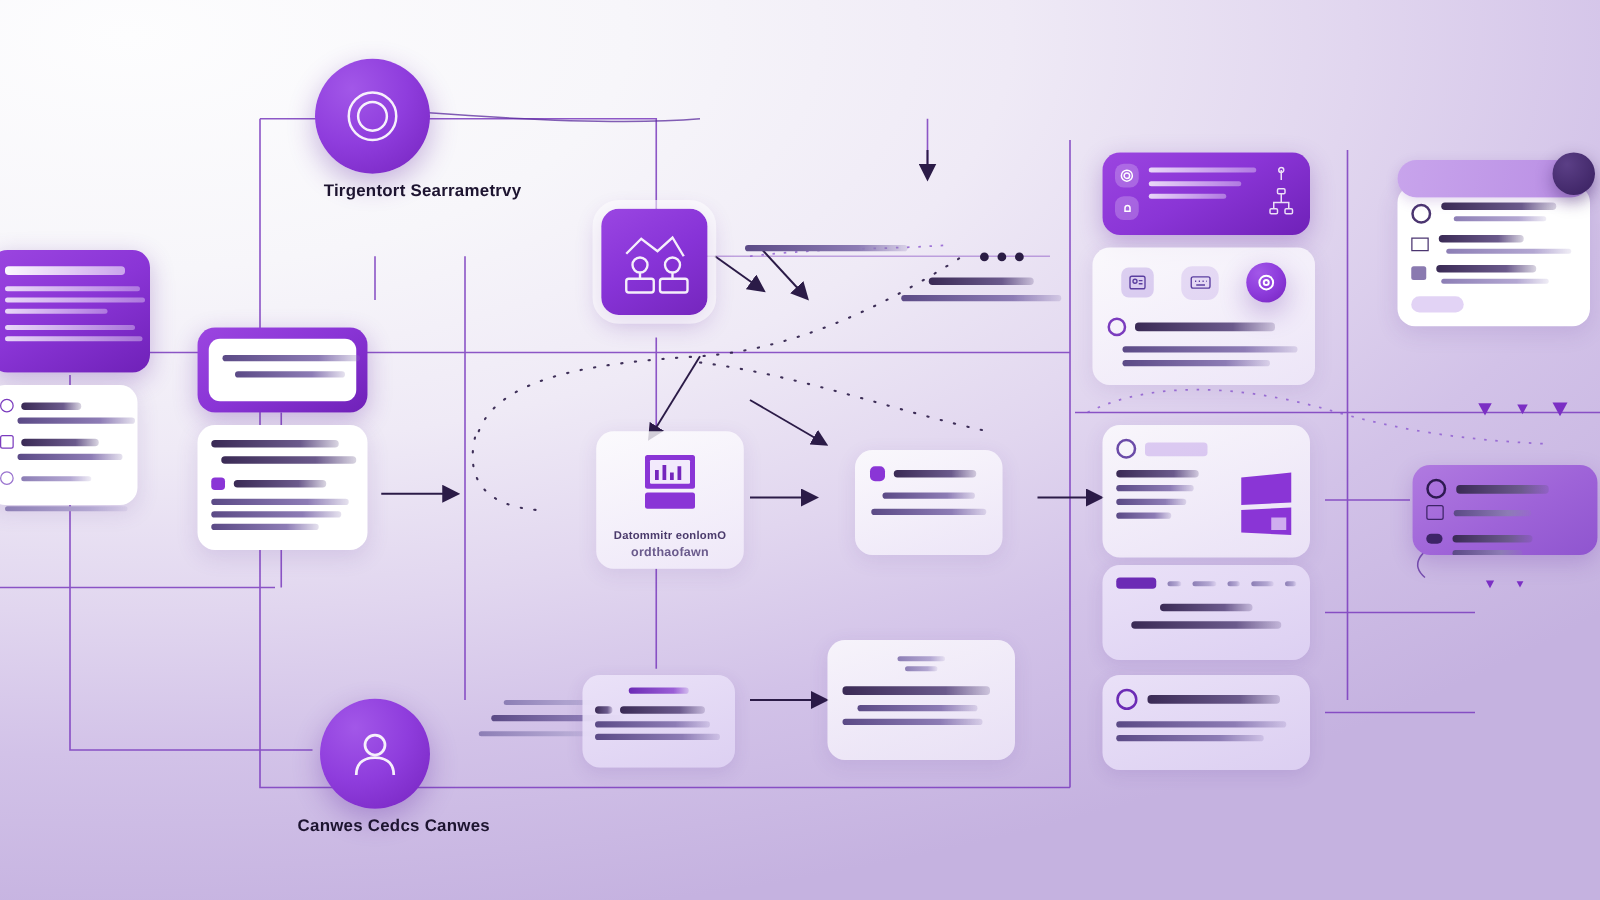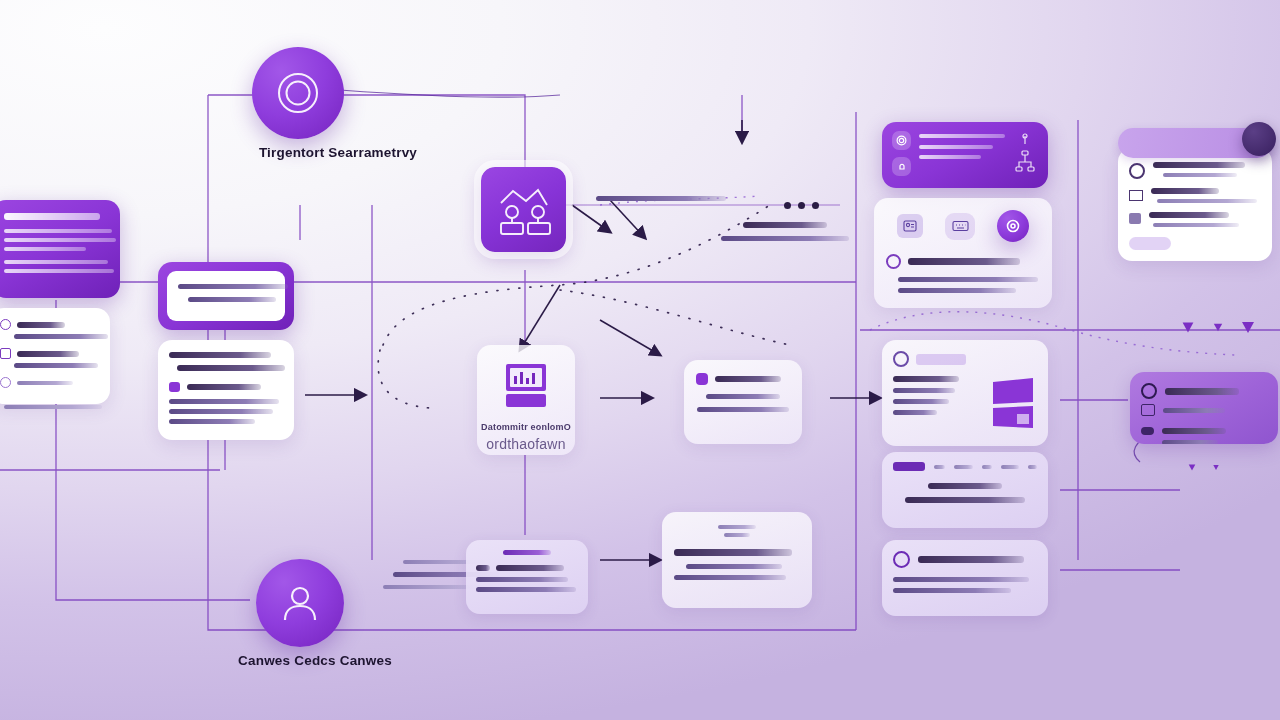--- a/index.html
+++ b/index.html
@@ -42,21 +42,21 @@
   .ln.w{background:linear-gradient(90deg,rgba(255,255,255,.96),rgba(255,255,255,.55));height:5px;}
   .ln.wl{background:linear-gradient(90deg,rgba(255,255,255,.8),rgba(255,255,255,.35));height:4px;}
   .ln.p{background:linear-gradient(90deg,#6c2bb5,#9b5fd6 75%,rgba(155,95,214,.25));height:5px;}
 
   .txt{
     color:#241a33;filter:blur(.35px);
     letter-spacing:.2px;white-space:nowrap;
   }
   .txt.cap{font-size:13.5px;font-weight:700;color:#1d1430;}
   .txt.sm{font-size:9px;color:#4a3a6b;font-weight:600;}
-  .txt.tiny{font-size:14px;color:#6a5a8c;}
+  .txt.tiny{font-size:10px;color:#6a5a8c;font-weight:bold;}
 
   
   .circ{border-radius:50%;
     background:radial-gradient(120% 120% at 32% 26%,#a257e8 0%,#8f3ddd 40%,#7a28c4 75%,#6a1fae 100%);
     box-shadow:0 8px 22px rgba(95,35,160,.33);
     display:flex;align-items:center;justify-content:center;}
   .circ.dark{background:radial-gradient(120% 120% at 34% 28%,#5b3f86 0%,#43296b 55%,#32195a 100%);
     box-shadow:0 5px 14px rgba(50,20,90,.4);}
 
   .sqicon{border-radius:14px;
@@ -172,21 +172,21 @@
         <path d="M8 22 L20 10 L33 20 L45 9 L54 24"></path>
         <circle cx="19" cy="31" r="6"></circle>
           <circle cx="45" cy="31" r="6"></circle>
         <path d="M19 37 L19 42 M45 37 L45 42"></path>
         <rect x="8" y="42" width="22" height="11" rx="2"></rect>
         <rect x="35" y="42" width="22" height="11" rx="2"></rect>
       </svg>
     </div>
   </div>
 
-  <div class="node card glass" style="left:477px;top:345px;width:98px;height:110px;">
+  <div class="node card glass" style="left:477px;top:345px;width:118px;height:110px;">
     <div style="display:flex;justify-content:center;margin-top:17px;">
       <div>
         <svg width="46" height="48" viewBox="0 0 46 48">
           <rect x="3" y="2" width="40" height="27" rx="2" fill="#8a35d6"></rect>
           <rect x="7" y="6" width="32" height="19" rx="1" fill="#f2eafc"></rect>
           <g fill="#7526bd">
               <rect x="11" y="14" width="3" height="8"></rect>
               <rect x="17" y="10" width="3" height="12"></rect>
           <rect x="23" y="16" width="3" height="6"></rect>
               <rect x="29" y="11" width="3" height="11"></rect>

